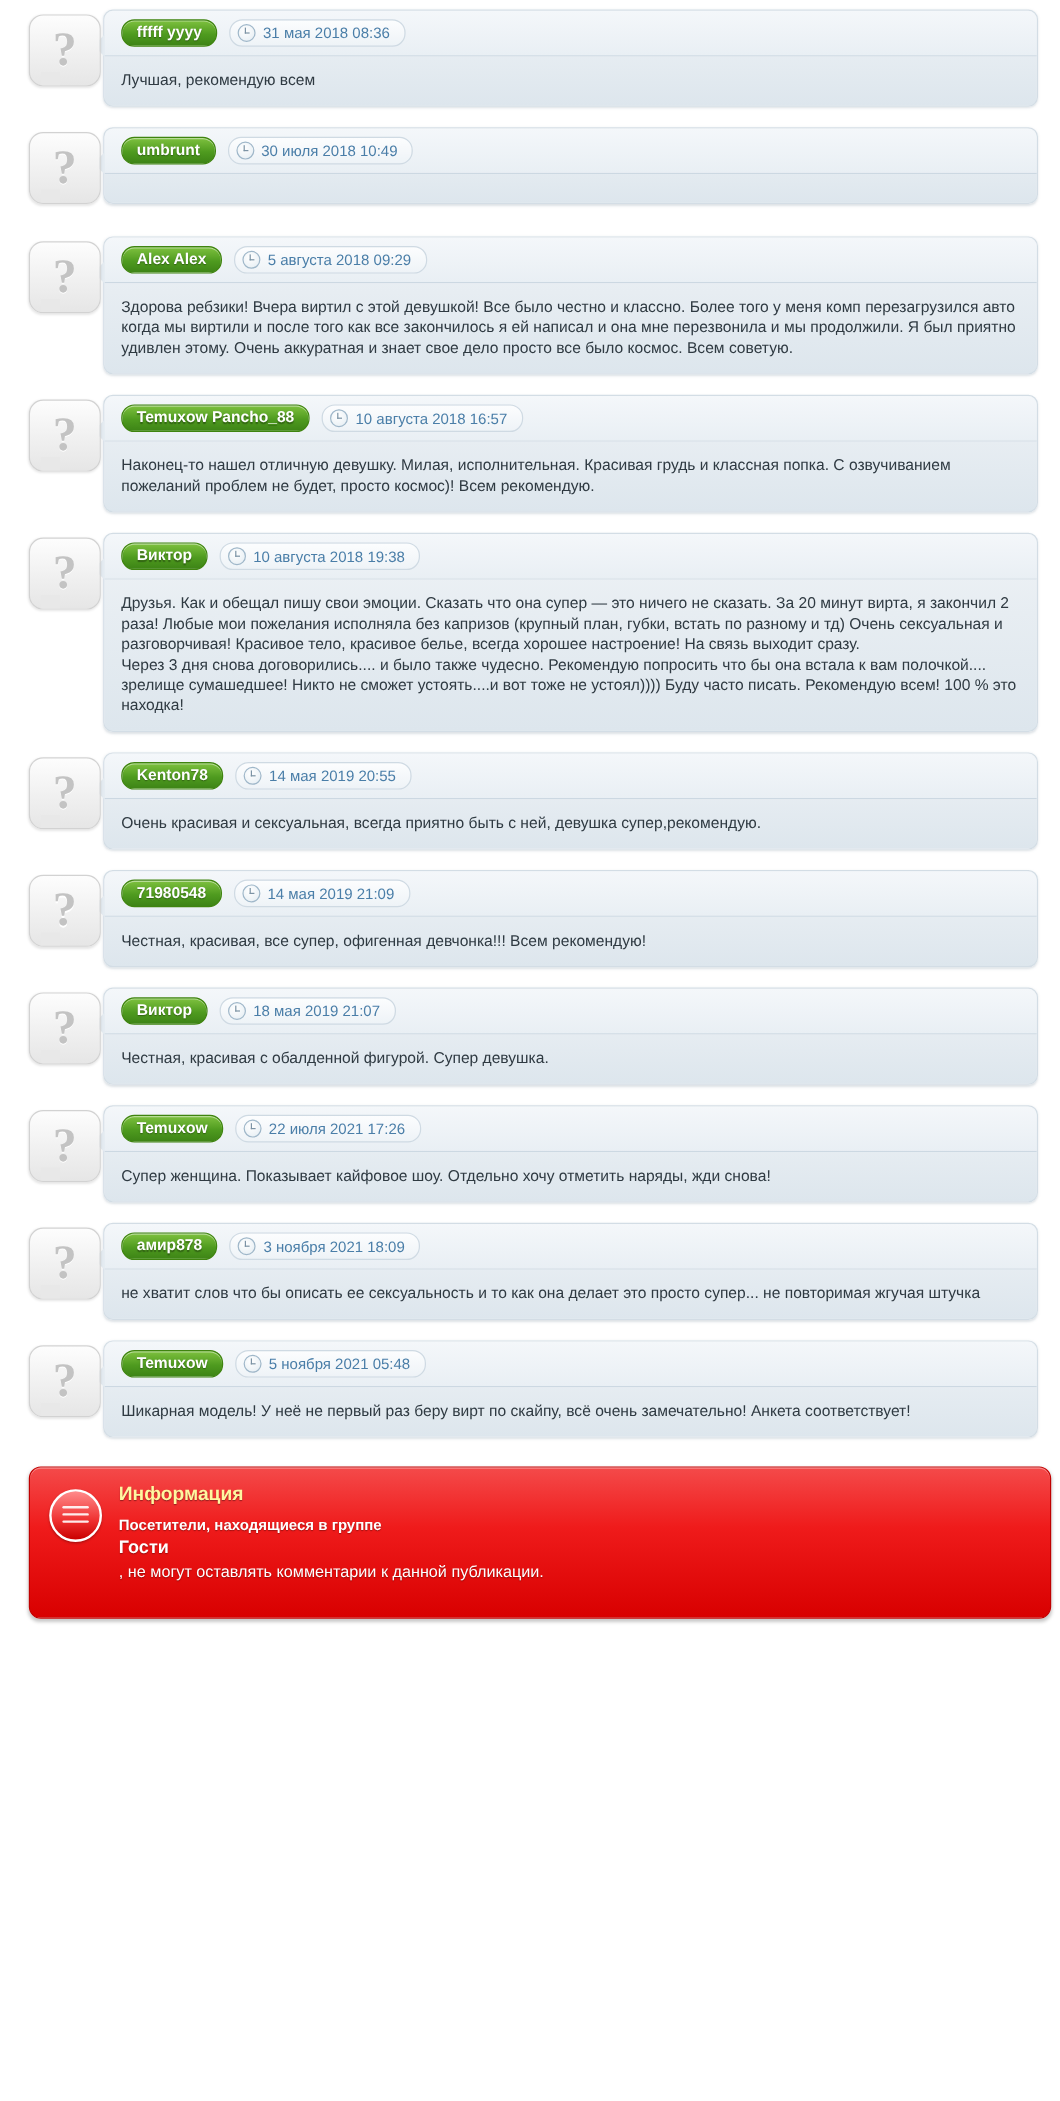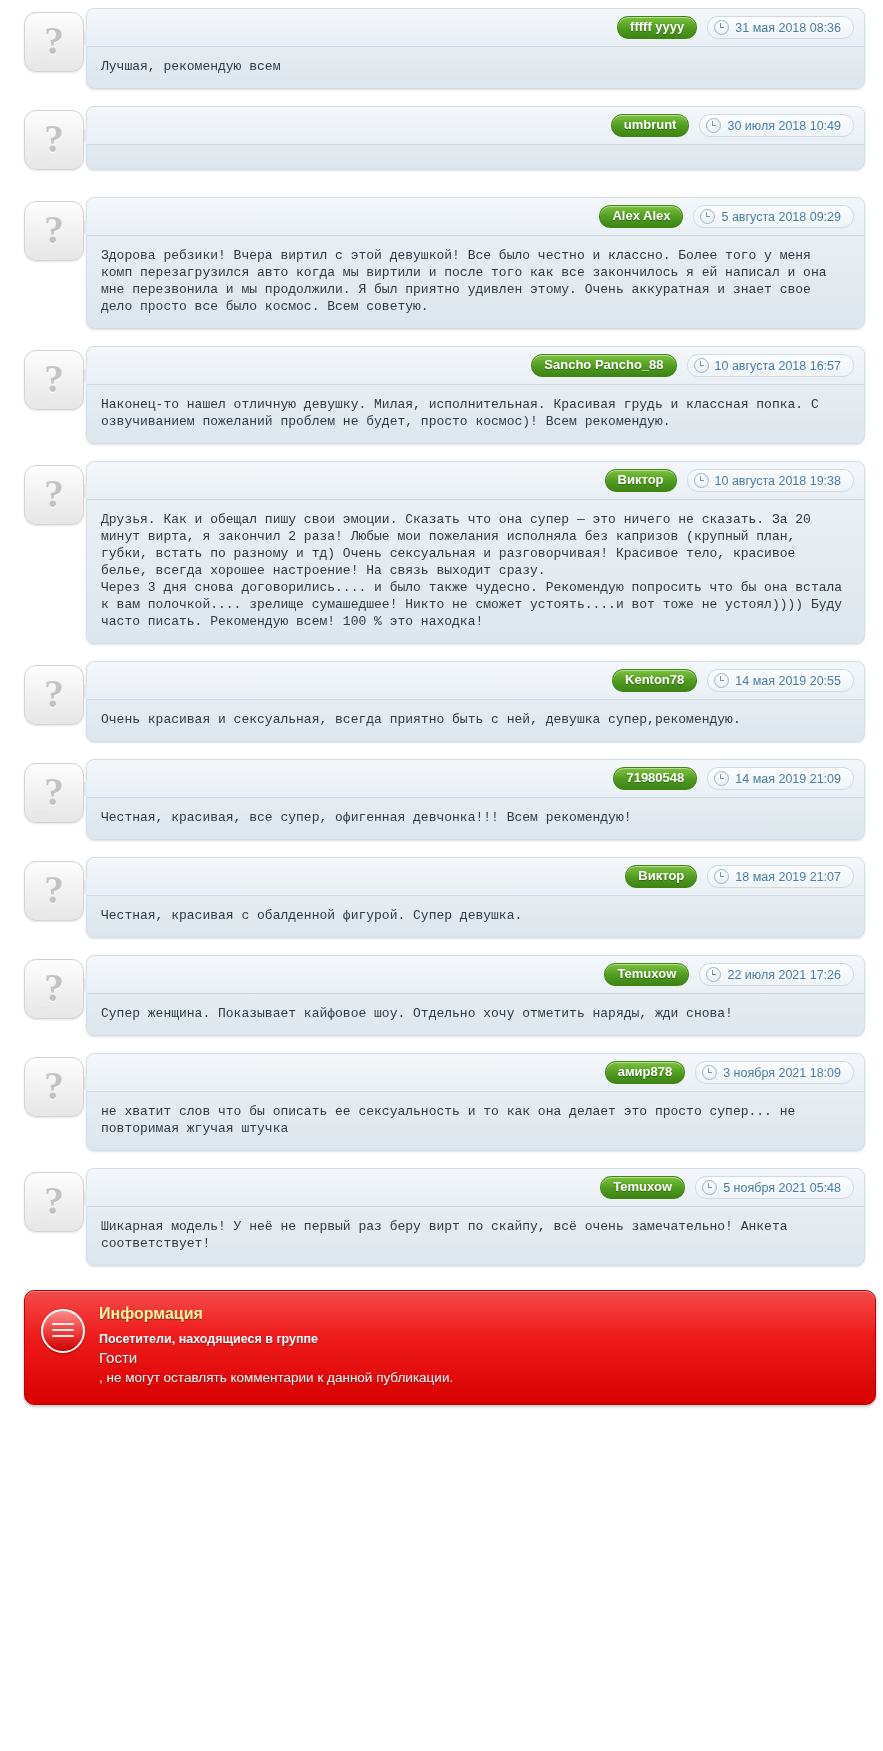--- a/index.html
+++ b/index.html
@@ -88,21 +88,20 @@
     border-right: 9px solid #e4ebf1;
   }
   .bubble-head {
     height: 37px;
     display: flex;
     align-items: center;
     padding: 0 10px 0 14px;
     border-bottom: 1px solid #ccd8e2;
     background: linear-gradient(180deg,#f4f7fa 0%,#e9eff4 100%);
     border-radius: 8px 8px 0 0;
-    justify-content: flex-end;
   }
   .author {
     display: inline-block;
     background: linear-gradient(180deg,#7ec13f 0%,#4f9b1f 55%,#3d8416 100%);
     border: 1px solid #3f840f;
     border-radius: 11px;
     color: #ffffff;
     font-size: 13px;
     font-weight: bold;
     padding: 3px 12px 4px 12px;
@@ -142,32 +141,31 @@
   .clock:before { left: 5px; top: 2px; width: 1px; height: 5px; }
   .clock:after  { left: 5px; top: 6px; width: 4px; height: 1px; }
 
   .bubble-body {
     padding: 11px 16px 13px 14px;
     font-size: 13px;
     line-height: 17px;
     color: #2f3a42;
     white-space: pre-wrap;
     word-wrap: break-word;
-    font-family: Liberation Mono, monospace;
   }
 
   
   .infobox {
     margin: 24px 7px 18px 24px;
     background: linear-gradient(180deg,#f3module 0%, #e8001f 100%);
     background: linear-gradient(180deg,#f44a4a 0%,#ef1b1b 40%,#d80000 100%);
     border: 1px solid #c00000;
     border-radius: 10px;
     box-shadow: 0 2px 3px rgba(0,0,0,.22), inset 0 1px 0 rgba(255,255,255,.35);
-    padding: 14px 18px 16px 74px;
+    padding: 14px 18px 28px 74px;
     position: relative;
     color: #ffffff;
     min-height: 78px;
     box-sizing: border-box;
   }
   .info-icon {
     position: absolute;
     left: 16px;
     top: 18px;
     width: 40px;
@@ -198,21 +196,21 @@
   }
   .info-text {
     font-size: 12.5px;
     line-height: 17px;
     font-weight: bold;
     text-shadow: 0 1px 1px rgba(0,0,0,.35);
   }
   .info-group {
     display: block;
     font-size: 15px;
-    font-weight: normal;
+    font-weight: bold;
     line-height: 20px;
   }
   .info-tail {
     font-size: 13.5px;
     font-weight: normal;
     line-height: 20px;
   }
 </style>
 </head>
 <body>
@@ -275,21 +273,21 @@
       </div>
       <div class="comment">
         <div class="avatar-wrap">
           <div class="avatar">
             <div class="qmark">?</div>
             <div class="tail"></div>
           </div>
         </div>
         <div class="bubble">
           <div class="bubble-head">
-            <span class="author">Sancho Pancho_88</span>
+            <span class="author">Temuxow Pancho_88</span>
             <span class="date">
               <span class="clock"></span>
               <span>10 августа 2018 16:57</span>
             </span>
           </div>
           <div class="bubble-body">Наконец-то нашел отличную девушку. Милая, исполнительная. Красивая грудь и классная попка. С озвучиванием пожеланий проблем не будет, просто космос)! Всем рекомендую.</div>
         </div>
       </div>
       <div class="comment">
         <div class="avatar-wrap">

